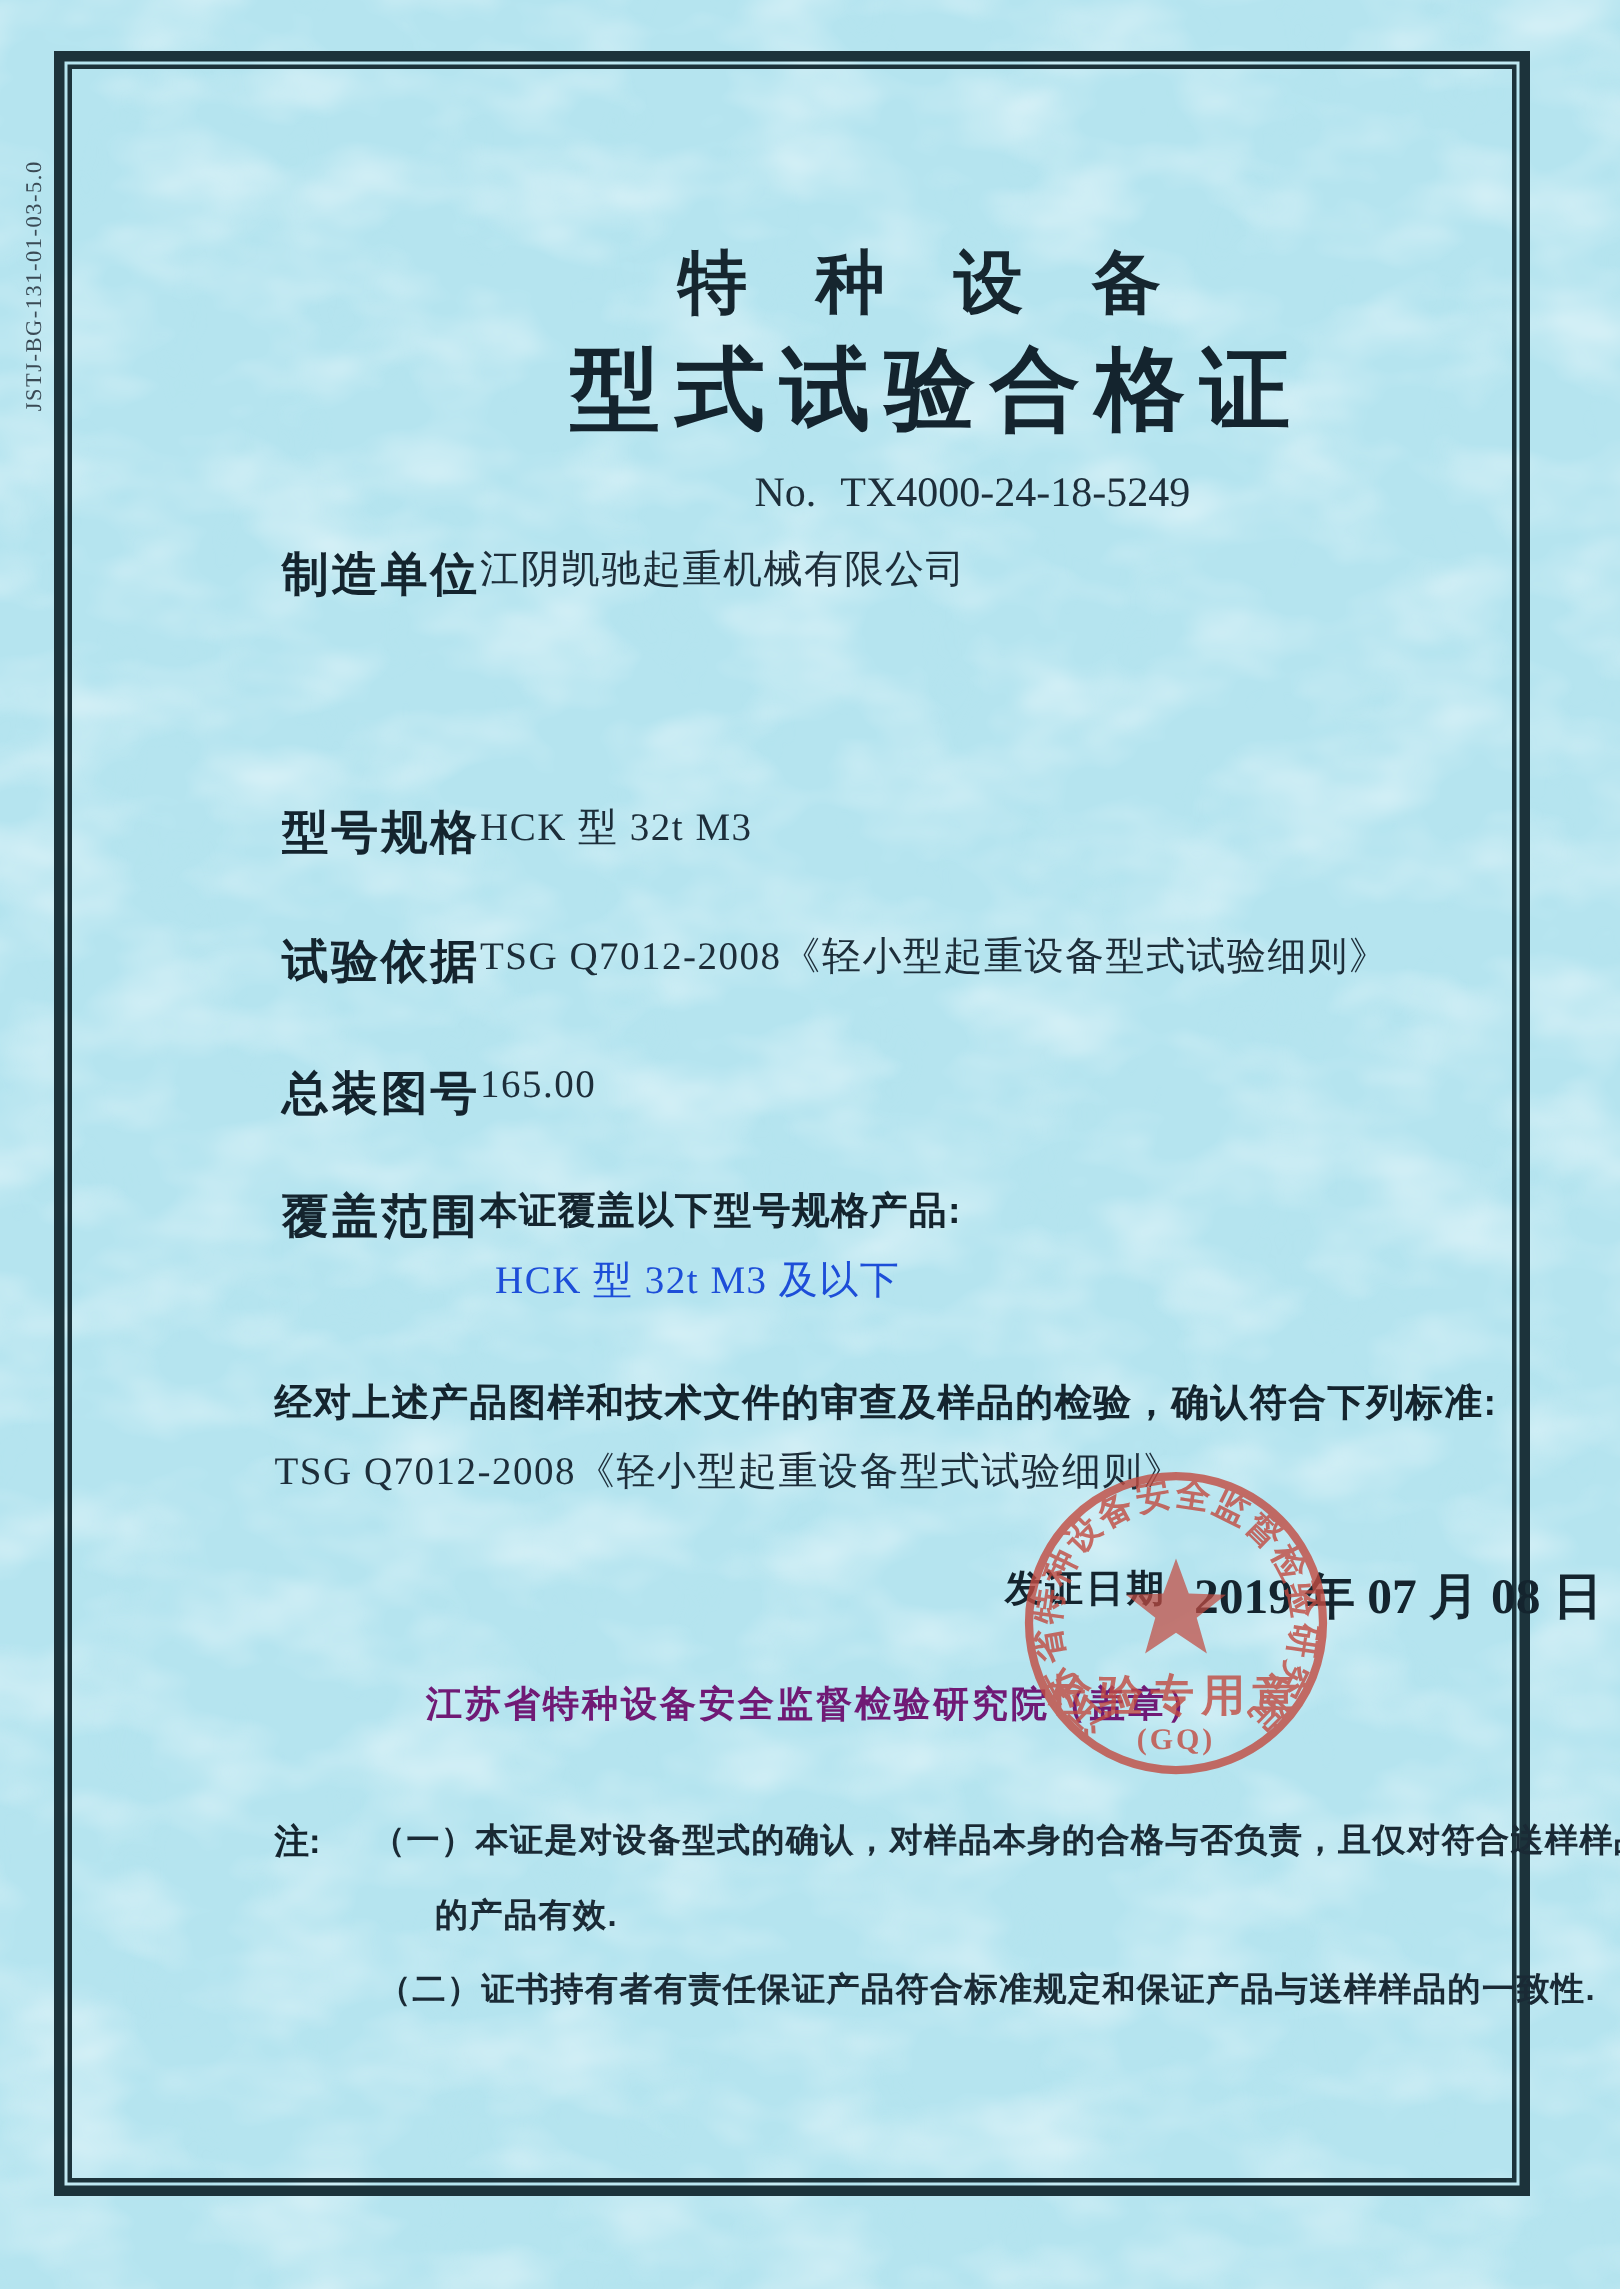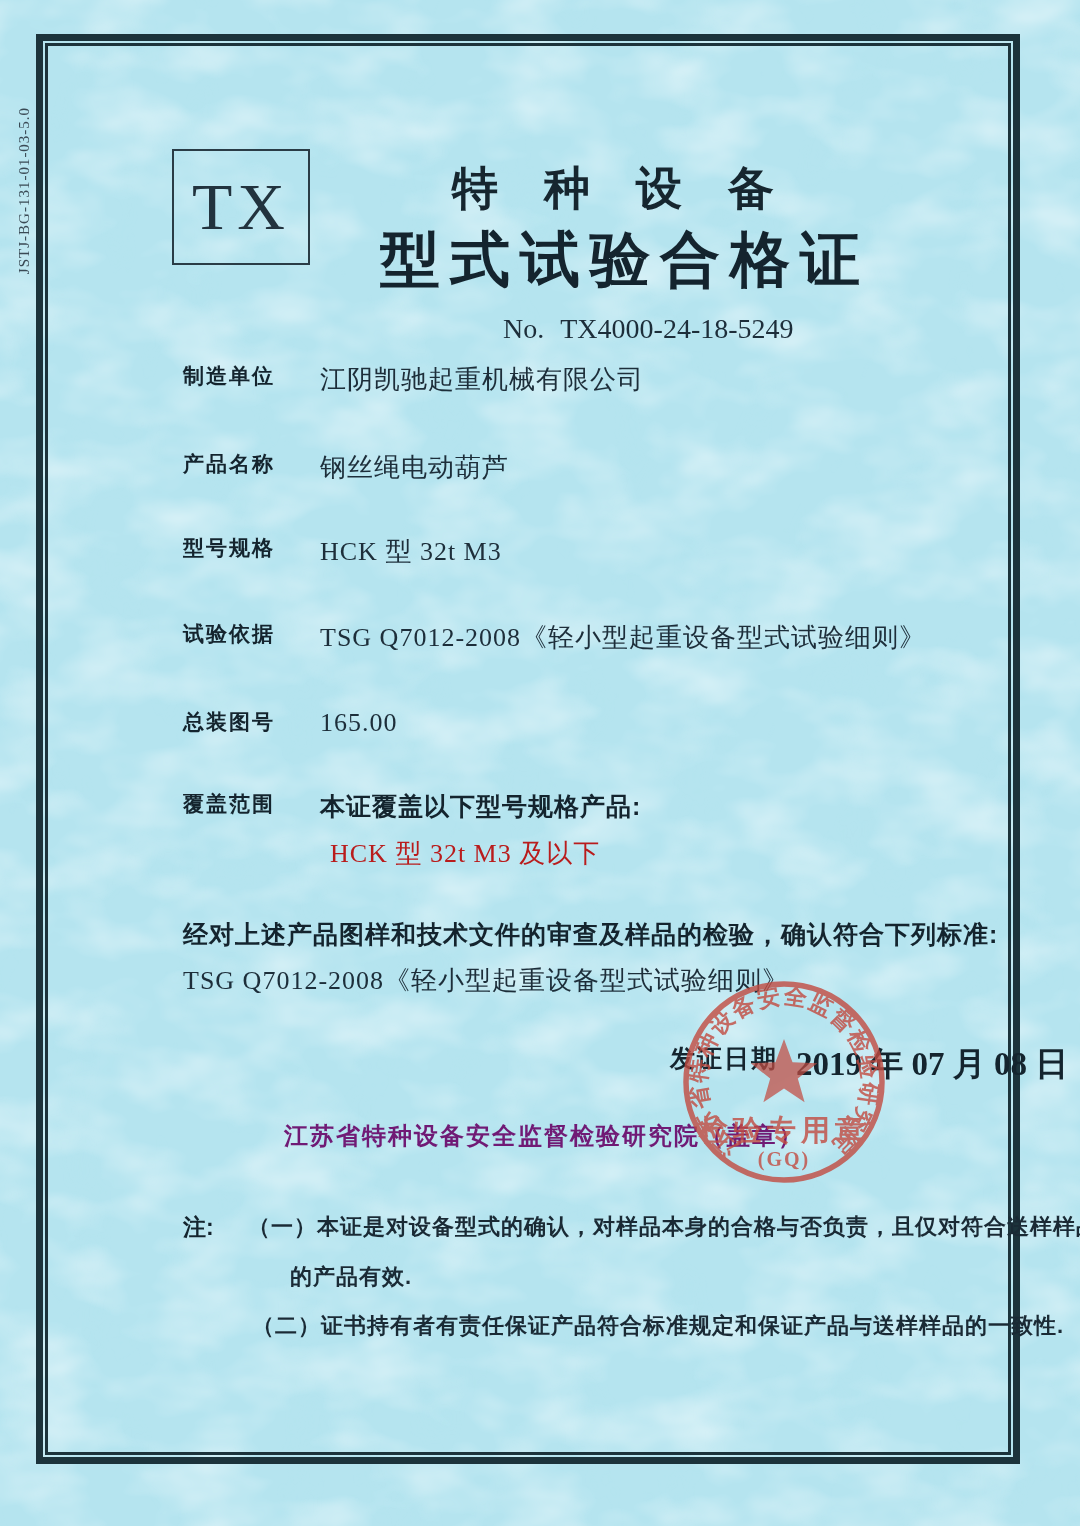--- a/index.html
+++ b/index.html
@@ -43,30 +43,30 @@
     position:absolute;left:380px;top:220px;
     font-size:60px;font-weight:800;letter-spacing:10px;color:#14242e;white-space:nowrap;
   }
   .cert-no{
     position:absolute;left:503px;top:313px;
     font-family:"Liberation Serif",serif;font-size:28px;color:#1d2e3a;
     display:flex;gap:16px;white-space:nowrap;
   }
   .row{position:absolute;left:183px;display:flex;align-items:flex-start;white-space:nowrap;}
   .flabel{
-    font-weight:700;font-size:21px;color:#14242e;
-    width:137px;flex:0 0 137px;letter-spacing:2px;
+    font-weight:700;font-size:31px;color:#14242e;
+    width:137px;flex:0 0 137px;letter-spacing:2px;text-align:right;
   }
   .fvalue{
     font-family:"Liberation Serif",serif;font-size:26px;color:#1d2e3a;letter-spacing:1px;
   }
   .fvalue.bold{font-family:"Liberation Sans",sans-serif;font-weight:700;font-size:25px;color:#14242e;}
   .fvalue .line2{
     font-family:"Liberation Serif",serif;font-weight:400;font-size:26px;
-    margin-top:13px;text-indent:10px;color:#b91c1c;
+    margin-top:13px;text-indent:10px;color:#1d4ed8;
   }
   .statement{position:absolute;left:183px;top:918px;white-space:nowrap;}
   .statement .s1{font-weight:700;font-size:25px;color:#14242e;letter-spacing:1px;}
   .statement .s2{font-family:"Liberation Serif",serif;font-size:26px;margin-top:12px;letter-spacing:1px;}
   .issue-row{
     position:absolute;left:670px;top:1042px;display:flex;gap:18px;white-space:nowrap;
   }
   .issue-row .ilabel{font-weight:700;font-size:25px;color:#14242e;letter-spacing:2px;}
   .issue-row .idate{font-weight:700;font-size:33px;color:#14242e;font-family:"Liberation Serif",serif;}
   .issuer{
@@ -103,41 +103,34 @@
   </svg>
 
   <div class="vcode">JSTJ-BG-131-01-03-5.0</div>
 
   <div class="frame">
     <div class="frame-inner"></div>
   </div>
 
   <div class="content">
 
-    <div class="tx-box">
-      <span>TX</span>
-    </div>
 
     <div class="h1">特种设备</div>
     <div class="h2">型式试验合格证</div>
 
     <div class="cert-no">
       <span>No.</span>
       <span>TX4000-24-18-5249</span>
     </div>
 
     <div class="row" style="top:362px">
       <span class="flabel">制造单位</span>
       <span class="fvalue">江阴凯驰起重机械有限公司</span>
     </div>
 
-    <div class="row" style="top:450px">
-      <span class="flabel">产品名称</span>
-      <span class="fvalue">钢丝绳电动葫芦</span>
-    </div>
 
     <div class="row" style="top:534px">
       <span class="flabel">型号规格</span>
       <span class="fvalue">HCK 型 32t  M3</span>
     </div>
 
     <div class="row" style="top:620px">
       <span class="flabel">试验依据</span>
       <span class="fvalue">TSG Q7012-2008《轻小型起重设备型式试验细则》</span>
     </div>

